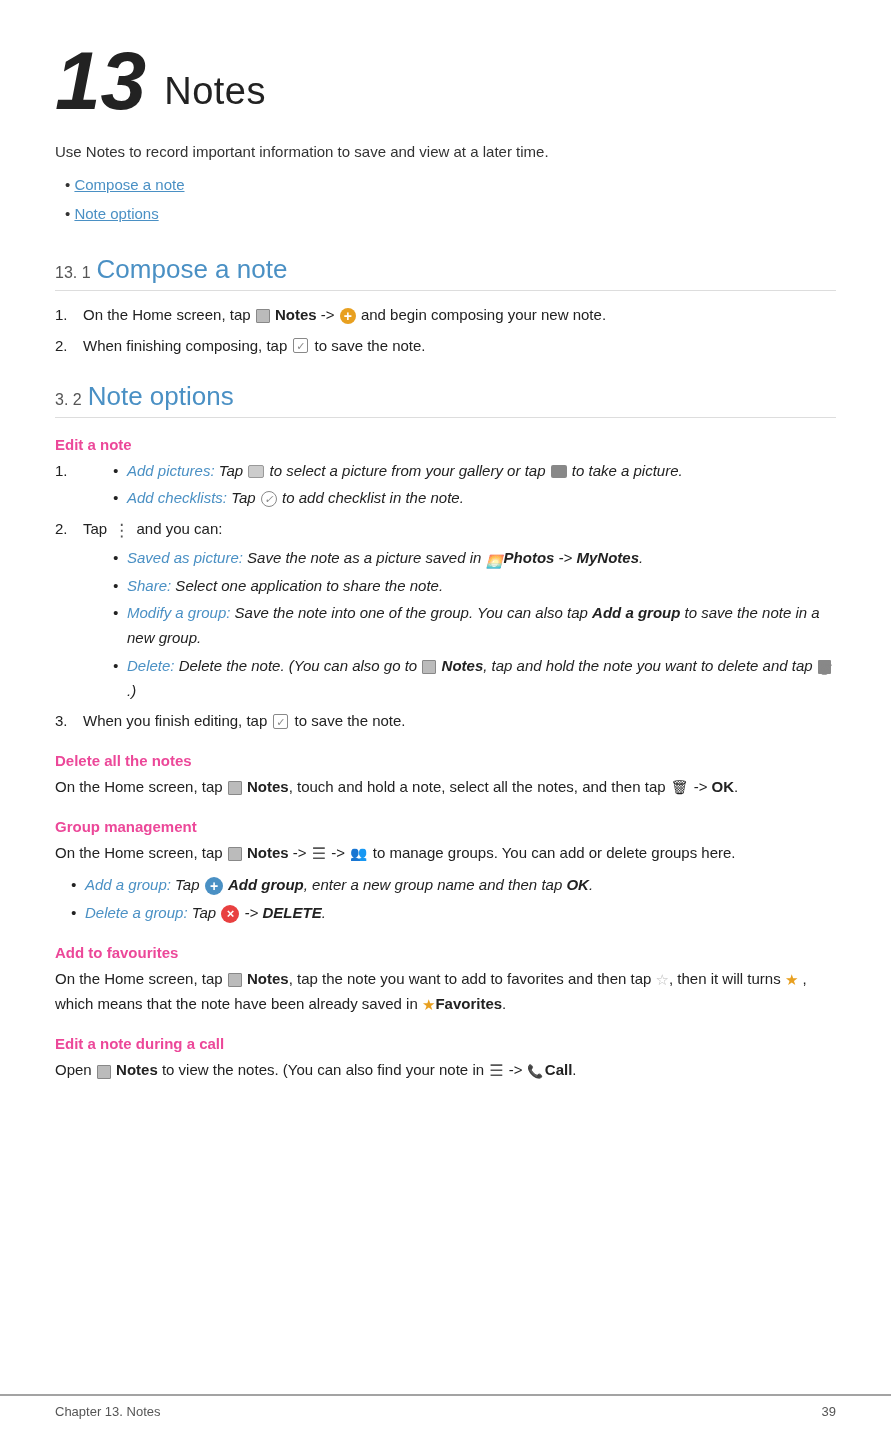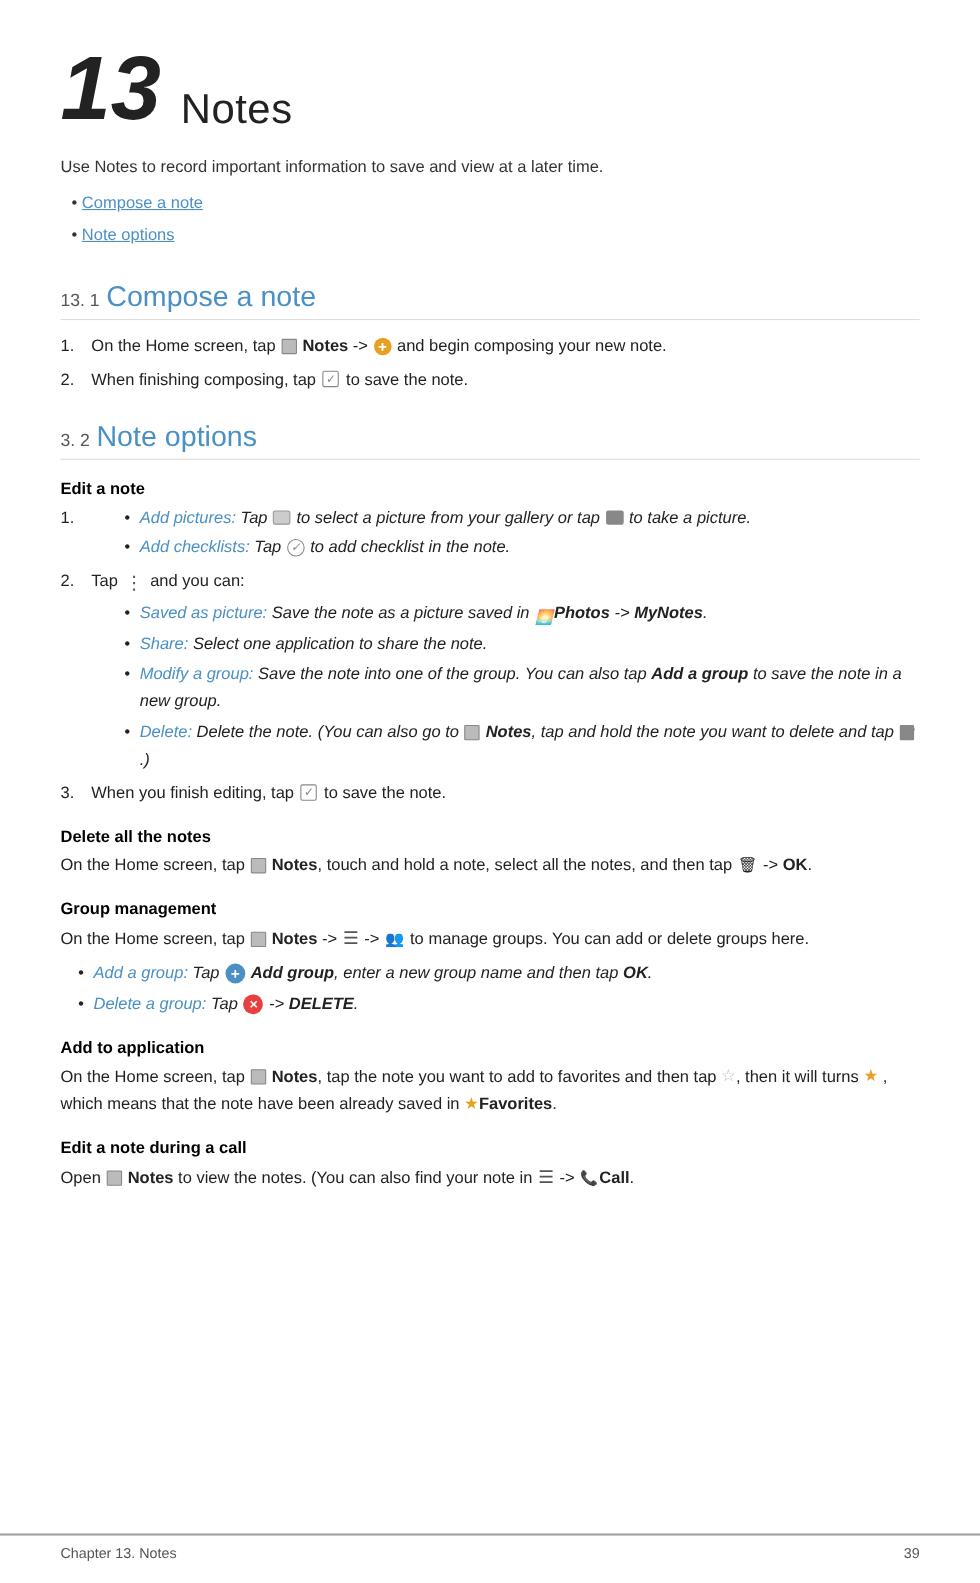--- a/index.html
+++ b/index.html
@@ -8,21 +8,21 @@
       font-size: 15px;
       color: #222;
       background: #fff;
       width: 891px;
       min-height: 1439px;
       padding: 40px 55px 40px 55px;
       position: relative;
     }
     .chapter-header {
       display: flex;
-      align-items: flex-end;
+      align-items: center;
       margin-bottom: 18px;
       border-bottom: none;
     }
     .chapter-number {
       font-size: 82px;
       font-weight: 900;
       font-style: italic;
       color: #222;
       line-height: 1;
       margin-right: 18px;
@@ -74,21 +74,21 @@
     .section-header-row {
       display: flex;
       align-items: baseline;
       margin-bottom: 12px;
       border-bottom: 1px solid #ddd;
       padding-bottom: 5px;
     }
     .subsection-label {
       font-size: 15px;
       font-weight: 700;
-      color: #000000;
+      color: #ec4899;
       margin-top: 18px;
       margin-bottom: 6px;
     }
     ol.steps {
       list-style: none;
       margin-left: 0;
       counter-reset: step-counter;
     }
     ol.steps > li {
       counter-increment: step-counter;
@@ -270,21 +270,21 @@
   <div style="margin-top:18px;">
     <p class="subsection-label">Group management</p>
     <p class="normal-text">On the Home screen, tap <span style="display:inline-block;width:14px;height:14px;background:#bbb;border:1px solid #888;vertical-align:middle;margin:0 1px;border-radius:1px;"></span> <strong>Notes</strong> -&gt; <span style="display:inline-block;vertical-align:middle;font-size:16px;margin:0 1px;color:#555;">☰</span> -&gt; <span style="display:inline-block;vertical-align:middle;font-size:14px;margin:0 1px;">👥</span> to manage groups. You can add or delete groups here.</p>
     <ul class="bullets" style="margin-left:16px; margin-top:4px;">
       <li><span class="colored">Add a group:</span> Tap <span class="add-group-icon">+</span> <strong>Add group</strong>, enter a new group name and then tap <strong>OK</strong>.</li>
       <li><span class="colored">Delete a group:</span> Tap <span class="del-icon">×</span> -&gt; <strong>DELETE</strong>.</li>
     </ul>
   </div>
 
   <div style="margin-top:18px;">
-    <p class="subsection-label">Add to application</p>
+    <p class="subsection-label">Add to favourites</p>
     <p class="normal-text">On the Home screen, tap <span style="display:inline-block;width:14px;height:14px;background:#bbb;border:1px solid #888;vertical-align:middle;margin:0 1px;border-radius:1px;"></span> <strong>Notes</strong>, tap the note you want to add to favorites and then tap <span class="star-icon-grey">☆</span>, then it will turns <span class="star-icon-orange">★</span> , which means that the note have been already saved in <span class="star-icon-orange">★</span><strong>Favorites</strong>.</p>
   </div>
 
   <div style="margin-top:18px;">
     <p class="subsection-label">Edit a note during a call</p>
     <p class="normal-text" style="margin-top:4px;">Open <span style="display:inline-block;width:14px;height:14px;background:#bbb;border:1px solid #888;vertical-align:middle;margin:0 1px;border-radius:1px;"></span> <strong>Notes</strong> to view the notes. (You can also find your note in <span style="display:inline-block;vertical-align:middle;font-size:16px;margin:0 1px;color:#555;">☰</span> -&gt; <span style="display:inline-block;vertical-align:middle;font-size:13px;margin:0 1px;">📞</span><strong>Call</strong>.</p>
   </div>
 
 </div>
 

